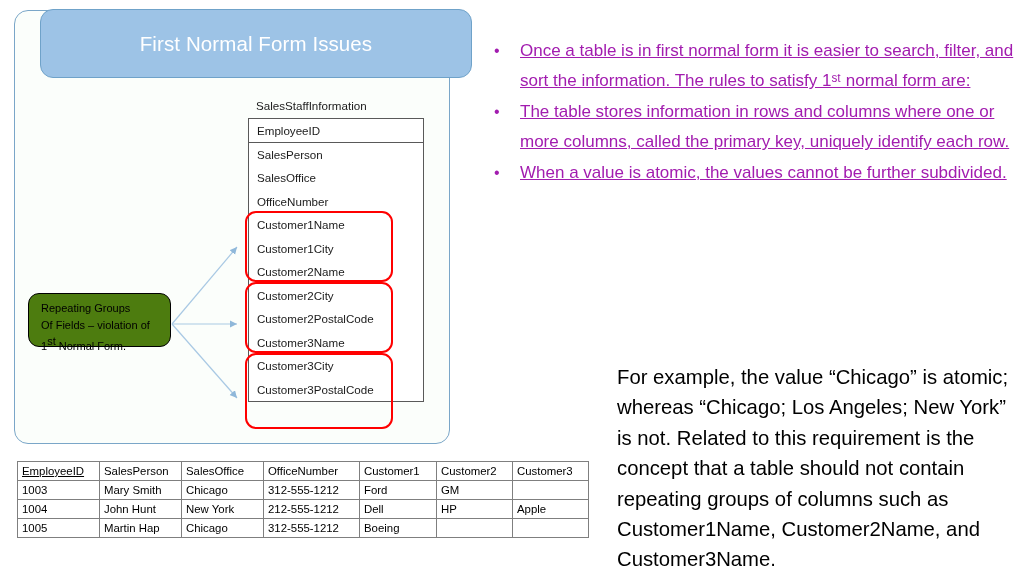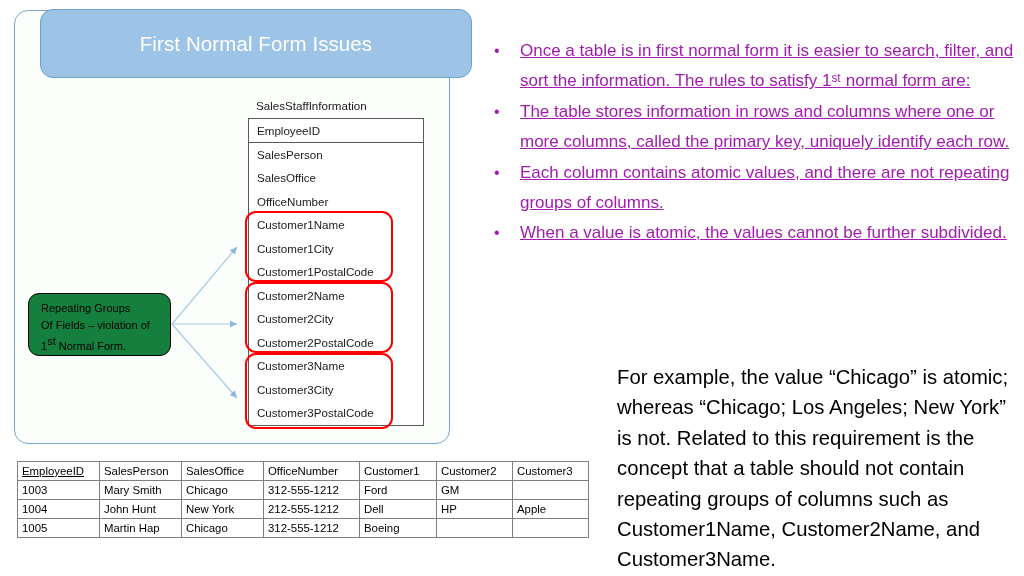--- a/index.html
+++ b/index.html
@@ -97,25 +97,25 @@
   #red-group-1 { top: 211px; height: 71px; }
   #red-group-2 { top: 282px; height: 71px; }
   #red-group-3 { top: 353px; height: 76px; }
 
   
   #callout-box {
     position: absolute;
     left: 28px;
     top: 293px;
     width: 143px;
-    height: 63px;
+    height: 54px;
     border: 1.6px solid #000000;
     border-radius: 11px;
     box-sizing: border-box;
-    background: #15803d;
+    background: #4d7c0f;
     padding: 6px 0 0 12px;
   }
   .callout-line {
     font-size: 11px;
     line-height: 16.5px;
     color: #000000;
     white-space: nowrap;
   }
   .sup { font-size: 11px; vertical-align: super; }
 
@@ -207,21 +207,20 @@
 
 <div id="entity-caption">SalesStaffInformation</div>
 
 <div id="entity-table">
   <div class="entity-row key-row">EmployeeID</div>
   <div class="entity-row">SalesPerson</div>
   <div class="entity-row">SalesOffice</div>
   <div class="entity-row">OfficeNumber</div>
   <div class="entity-row">Customer1Name</div>
   <div class="entity-row">Customer1City</div>
-  <div class="entity-row">Customer1PostalCode</div>
   <div class="entity-row">Customer2Name</div>
   <div class="entity-row">Customer2City</div>
   <div class="entity-row">Customer2PostalCode</div>
   <div class="entity-row">Customer3Name</div>
   <div class="entity-row">Customer3City</div>
   <div class="entity-row">Customer3PostalCode</div>
 </div>
 
 <div class="red-group-box" id="red-group-1"></div>
 <div class="red-group-box" id="red-group-2"></div>
@@ -292,17 +291,16 @@
         <td></td>
         <td></td>
       </tr>
     </tbody>
   </table>
 </div>
 
 <ul id="bullet-list">
   <li>Once a table is in first normal form it is easier to search, filter, and sort the information. The rules to satisfy 1ˢᵗ normal form are:</li>
   <li>The table stores information in rows and columns where one or more columns, called the primary key, uniquely identify each row.</li>
-  <li>Each column contains atomic values, and there are not repeating groups of columns.</li>
   <li>When a value is atomic, the values cannot be further subdivided.</li>
 </ul>
 
 <div id="example-paragraph">For example, the value “Chicago” is atomic; whereas “Chicago; Los Angeles; New York” is not. Related to this requirement is the concept that a table should not contain repeating groups of columns such as Customer1Name, Customer2Name, and Customer3Name.</div>
 
 </body></html>

